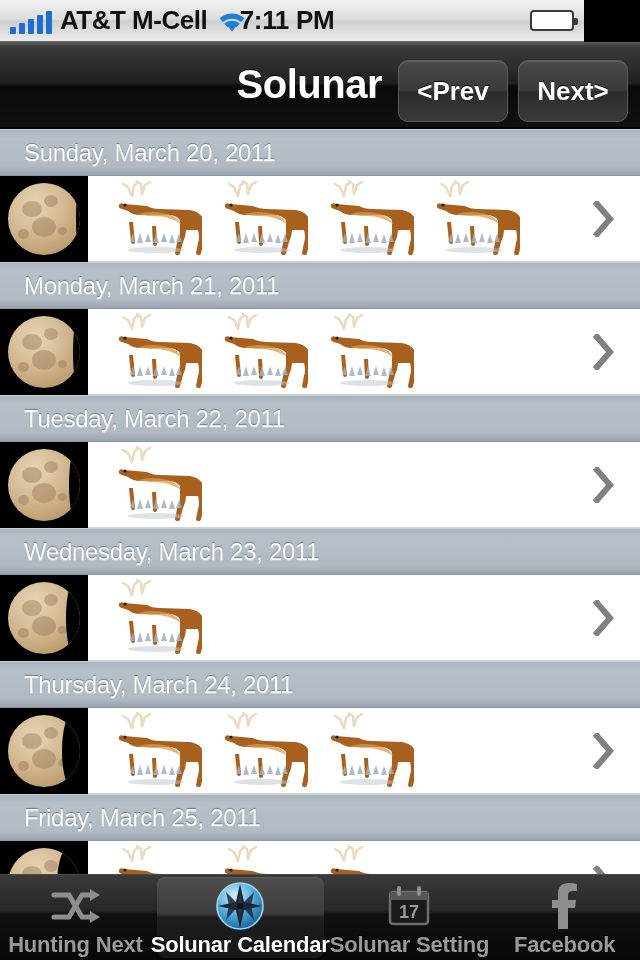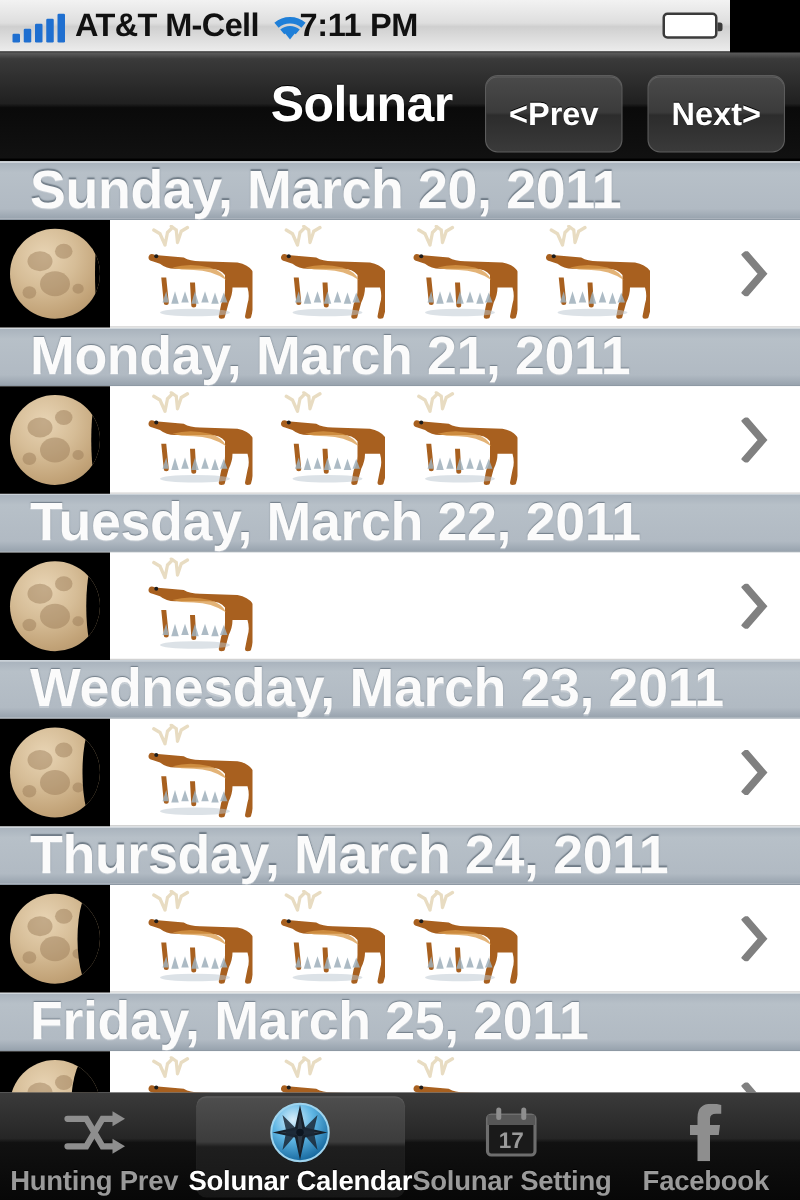--- a/index.html
+++ b/index.html
@@ -52,21 +52,21 @@
     background:linear-gradient(to bottom,#9fe86a 0%,#5fc62c 50%,#4faf21 100%);
     border-radius:1px;
   }
 
   
   .navbar{
     position:relative; height:86px; width:640px;
     background:linear-gradient(to bottom,#5d5d5d 0%,#3a3a3a 6%,#202020 48%,#0a0a0a 52%,#111 100%);
     border-bottom:1px solid #000;
     display:flex; align-items:center; justify-content:flex-end;
-    padding-right:12px; gap:20px;
+    padding-right:12px; gap:10px;
   }
   .nav-title{
     font-size:40px; font-weight:bold; color:#fff;
     text-shadow:0 -1px 0 #000; letter-spacing:-0.5px;
     margin-right:6px; white-space:nowrap;
   }
   .nav-btn{
     height:62px; min-width:110px; padding:0 16px;
     display:flex; align-items:center; justify-content:center;
     border:1px solid #5c5c5c; border-radius:10px;
@@ -85,21 +85,21 @@
   }
   .sec-header{
     height:47px; width:640px;
     background:linear-gradient(to bottom,#a9b3bd 0%,#b7c0c8 18%,#b1bac3 82%,#98a3ae 100%);
     border-top:1px solid #c9d1d8;
     border-bottom:1px solid #8e99a4;
     display:flex; align-items:center;
     padding-left:24px;
   }
   .sec-header span{
-    font-size:43px; font-weight:bold; color:#fbfbfb;
+    font-size:24px; font-weight:normal; color:#fbfbfb;
     text-shadow:0 -1px 1px #6f7b86, 0 1px 0 rgba(255,255,255,0.25);
     letter-spacing:-0.3px; white-space:nowrap;
   }
   .row{
     position:relative; height:86px; width:640px;
     background:#fff; border-bottom:1px solid #d2d2d2;
     display:flex; align-items:center;
   }
   .moon-cell{
     width:88px; height:86px; background:#000; flex:0 0 88px;
@@ -658,21 +658,21 @@
      <span class="ticon">
           <svg width="52" height="40" viewBox="0 0 52 40">
       <g stroke="#8e8e8e" stroke-width="5" fill="none" stroke-linecap="round">
         <path d="M5 9 L20 9 L33 31 L43 31"></path>
         <path d="M5 31 L20 31 L33 9 L43 9"></path>
       </g>
       <path d="M41 3 L51 9 L41 15 Z" fill="#8e8e8e"></path>
       <path d="M41 25 L51 31 L41 37 Z" fill="#8e8e8e"></path>
     </svg>
         </span>
-     <span class="tlabel">Hunting Prev</span>
+     <span class="tlabel">Hunting Next</span>
       </div>
       <div class="tab selected">
         <span class="tabbg"></span>
      <span class="ticon">
           <svg width="50" height="50" viewBox="0 0 50 50">
       <defs>
         <radialGradient id="cg" cx="38%" cy="28%" r="78%">
           <stop offset="0%" stop-color="#d8eefb"></stop>
           <stop offset="45%" stop-color="#5fb6e4"></stop>
           <stop offset="100%" stop-color="#0e5f96"></stop>

